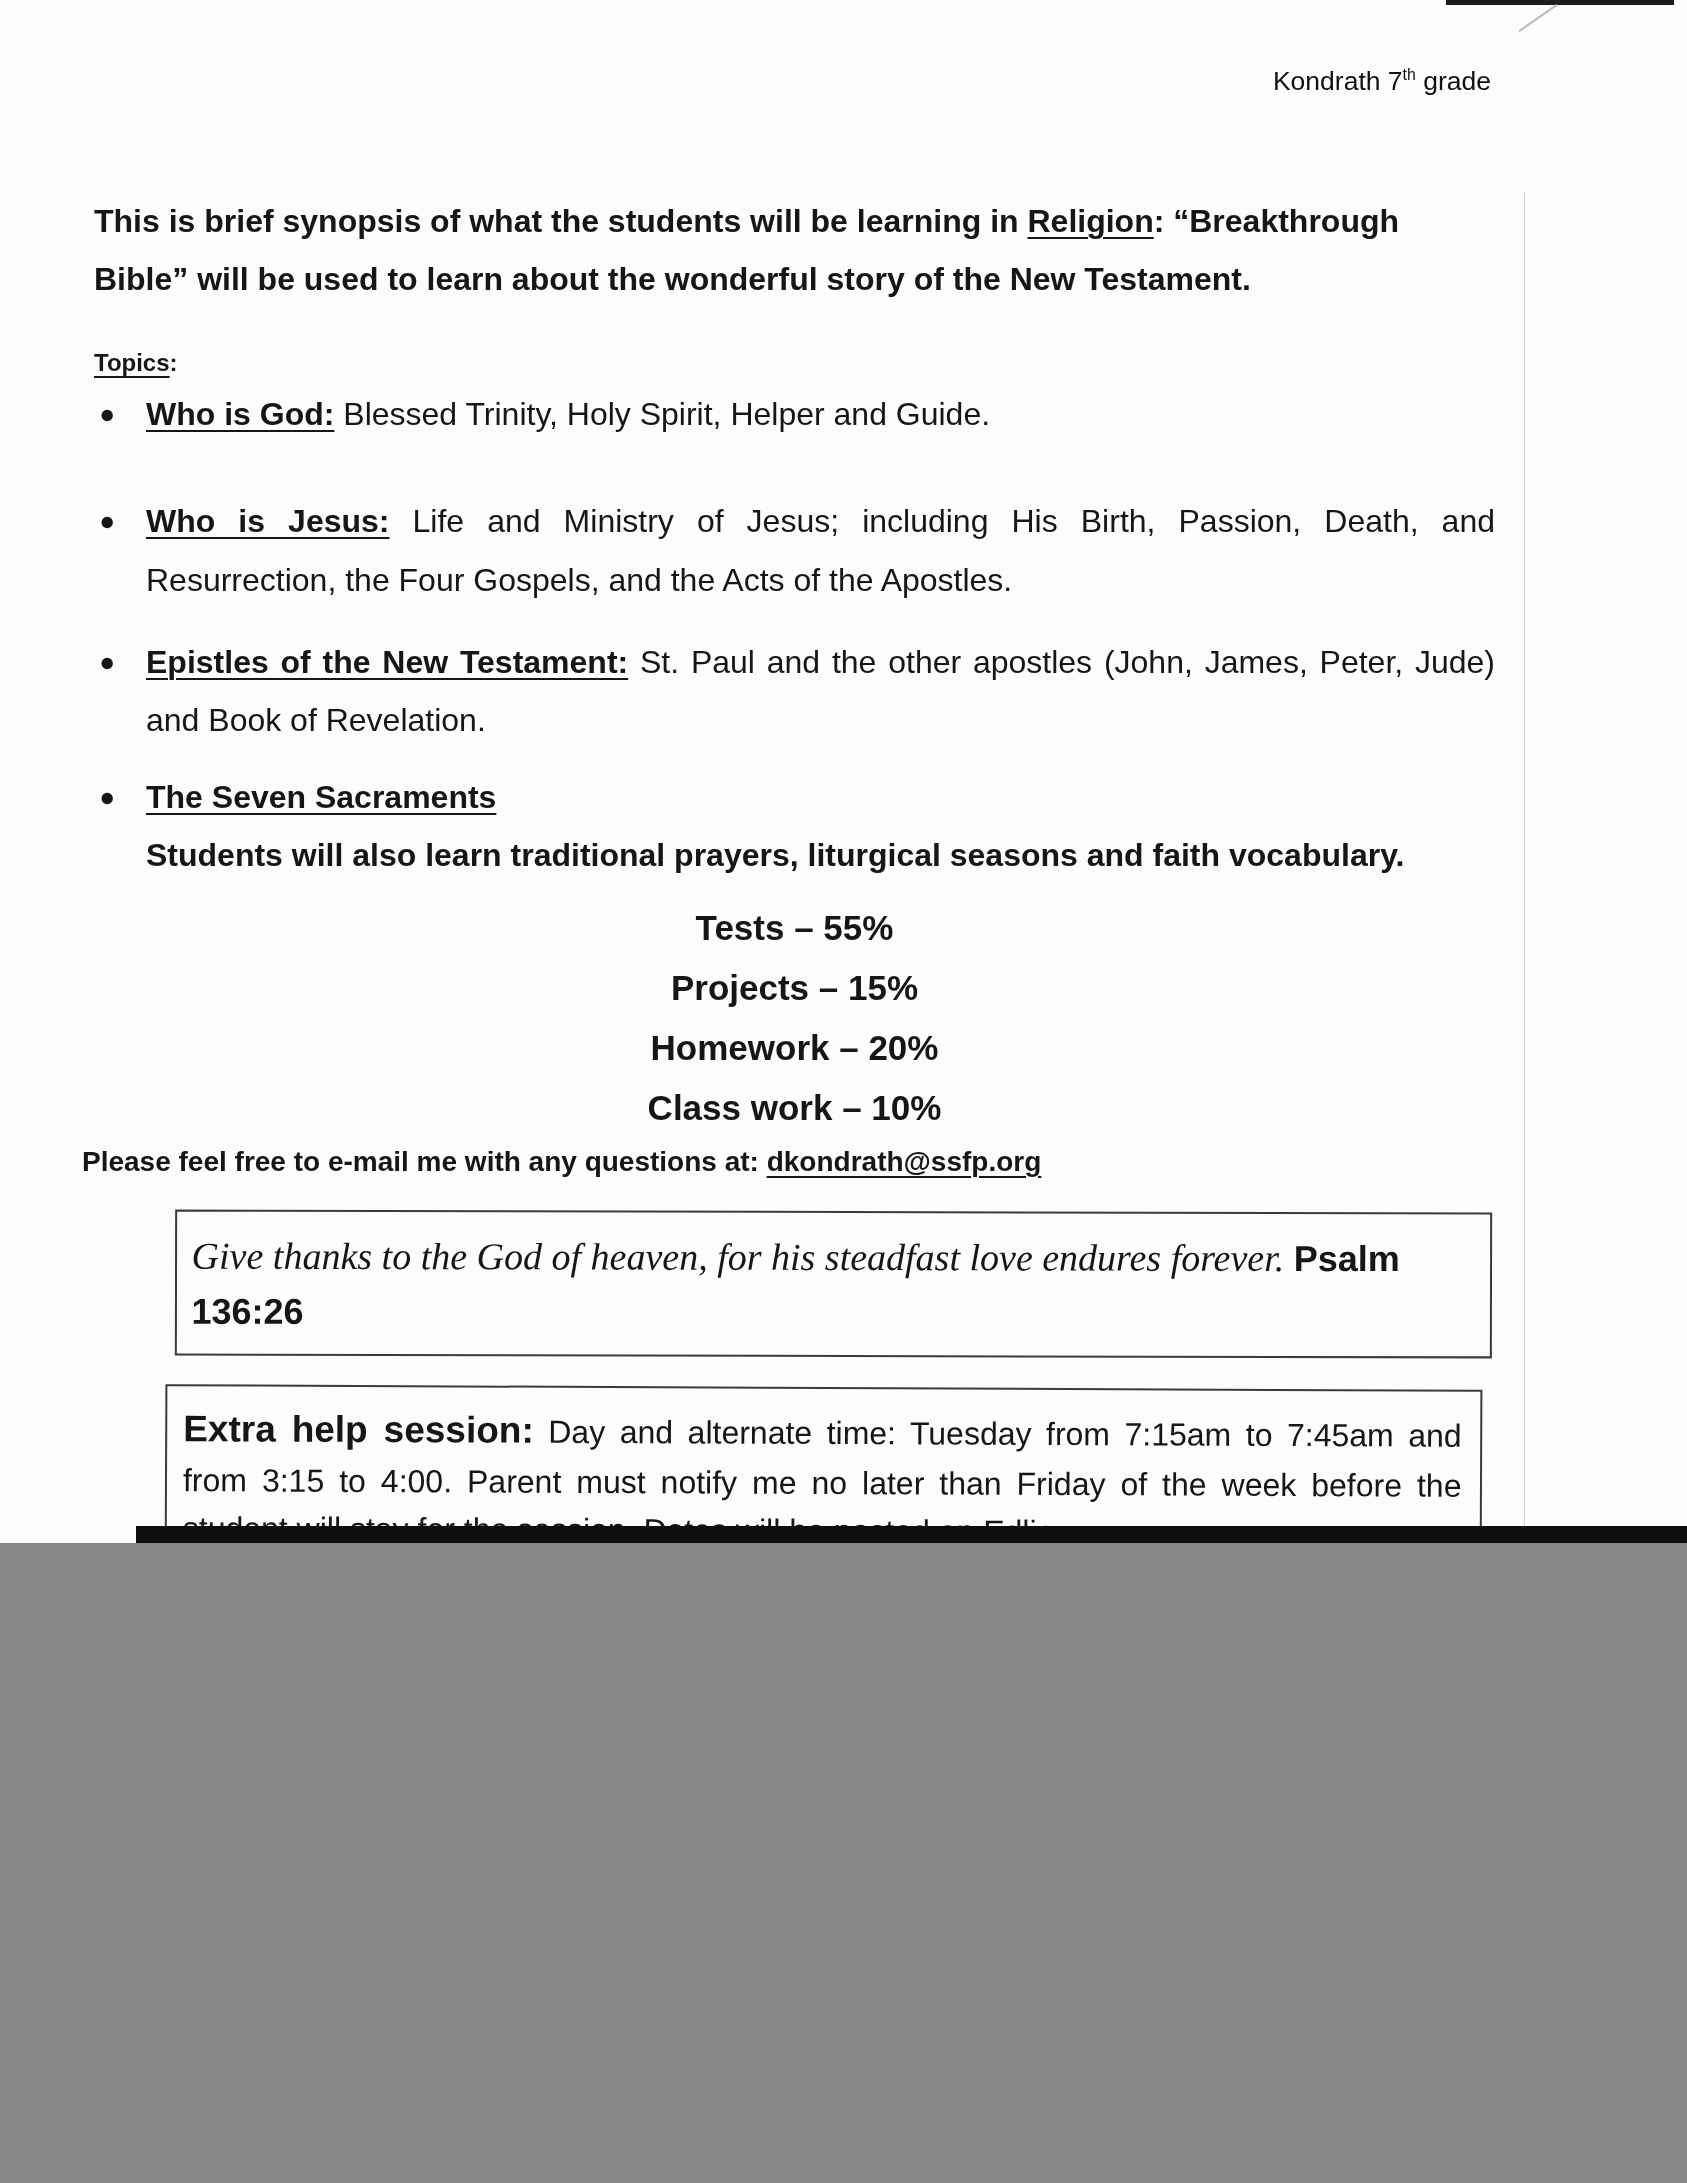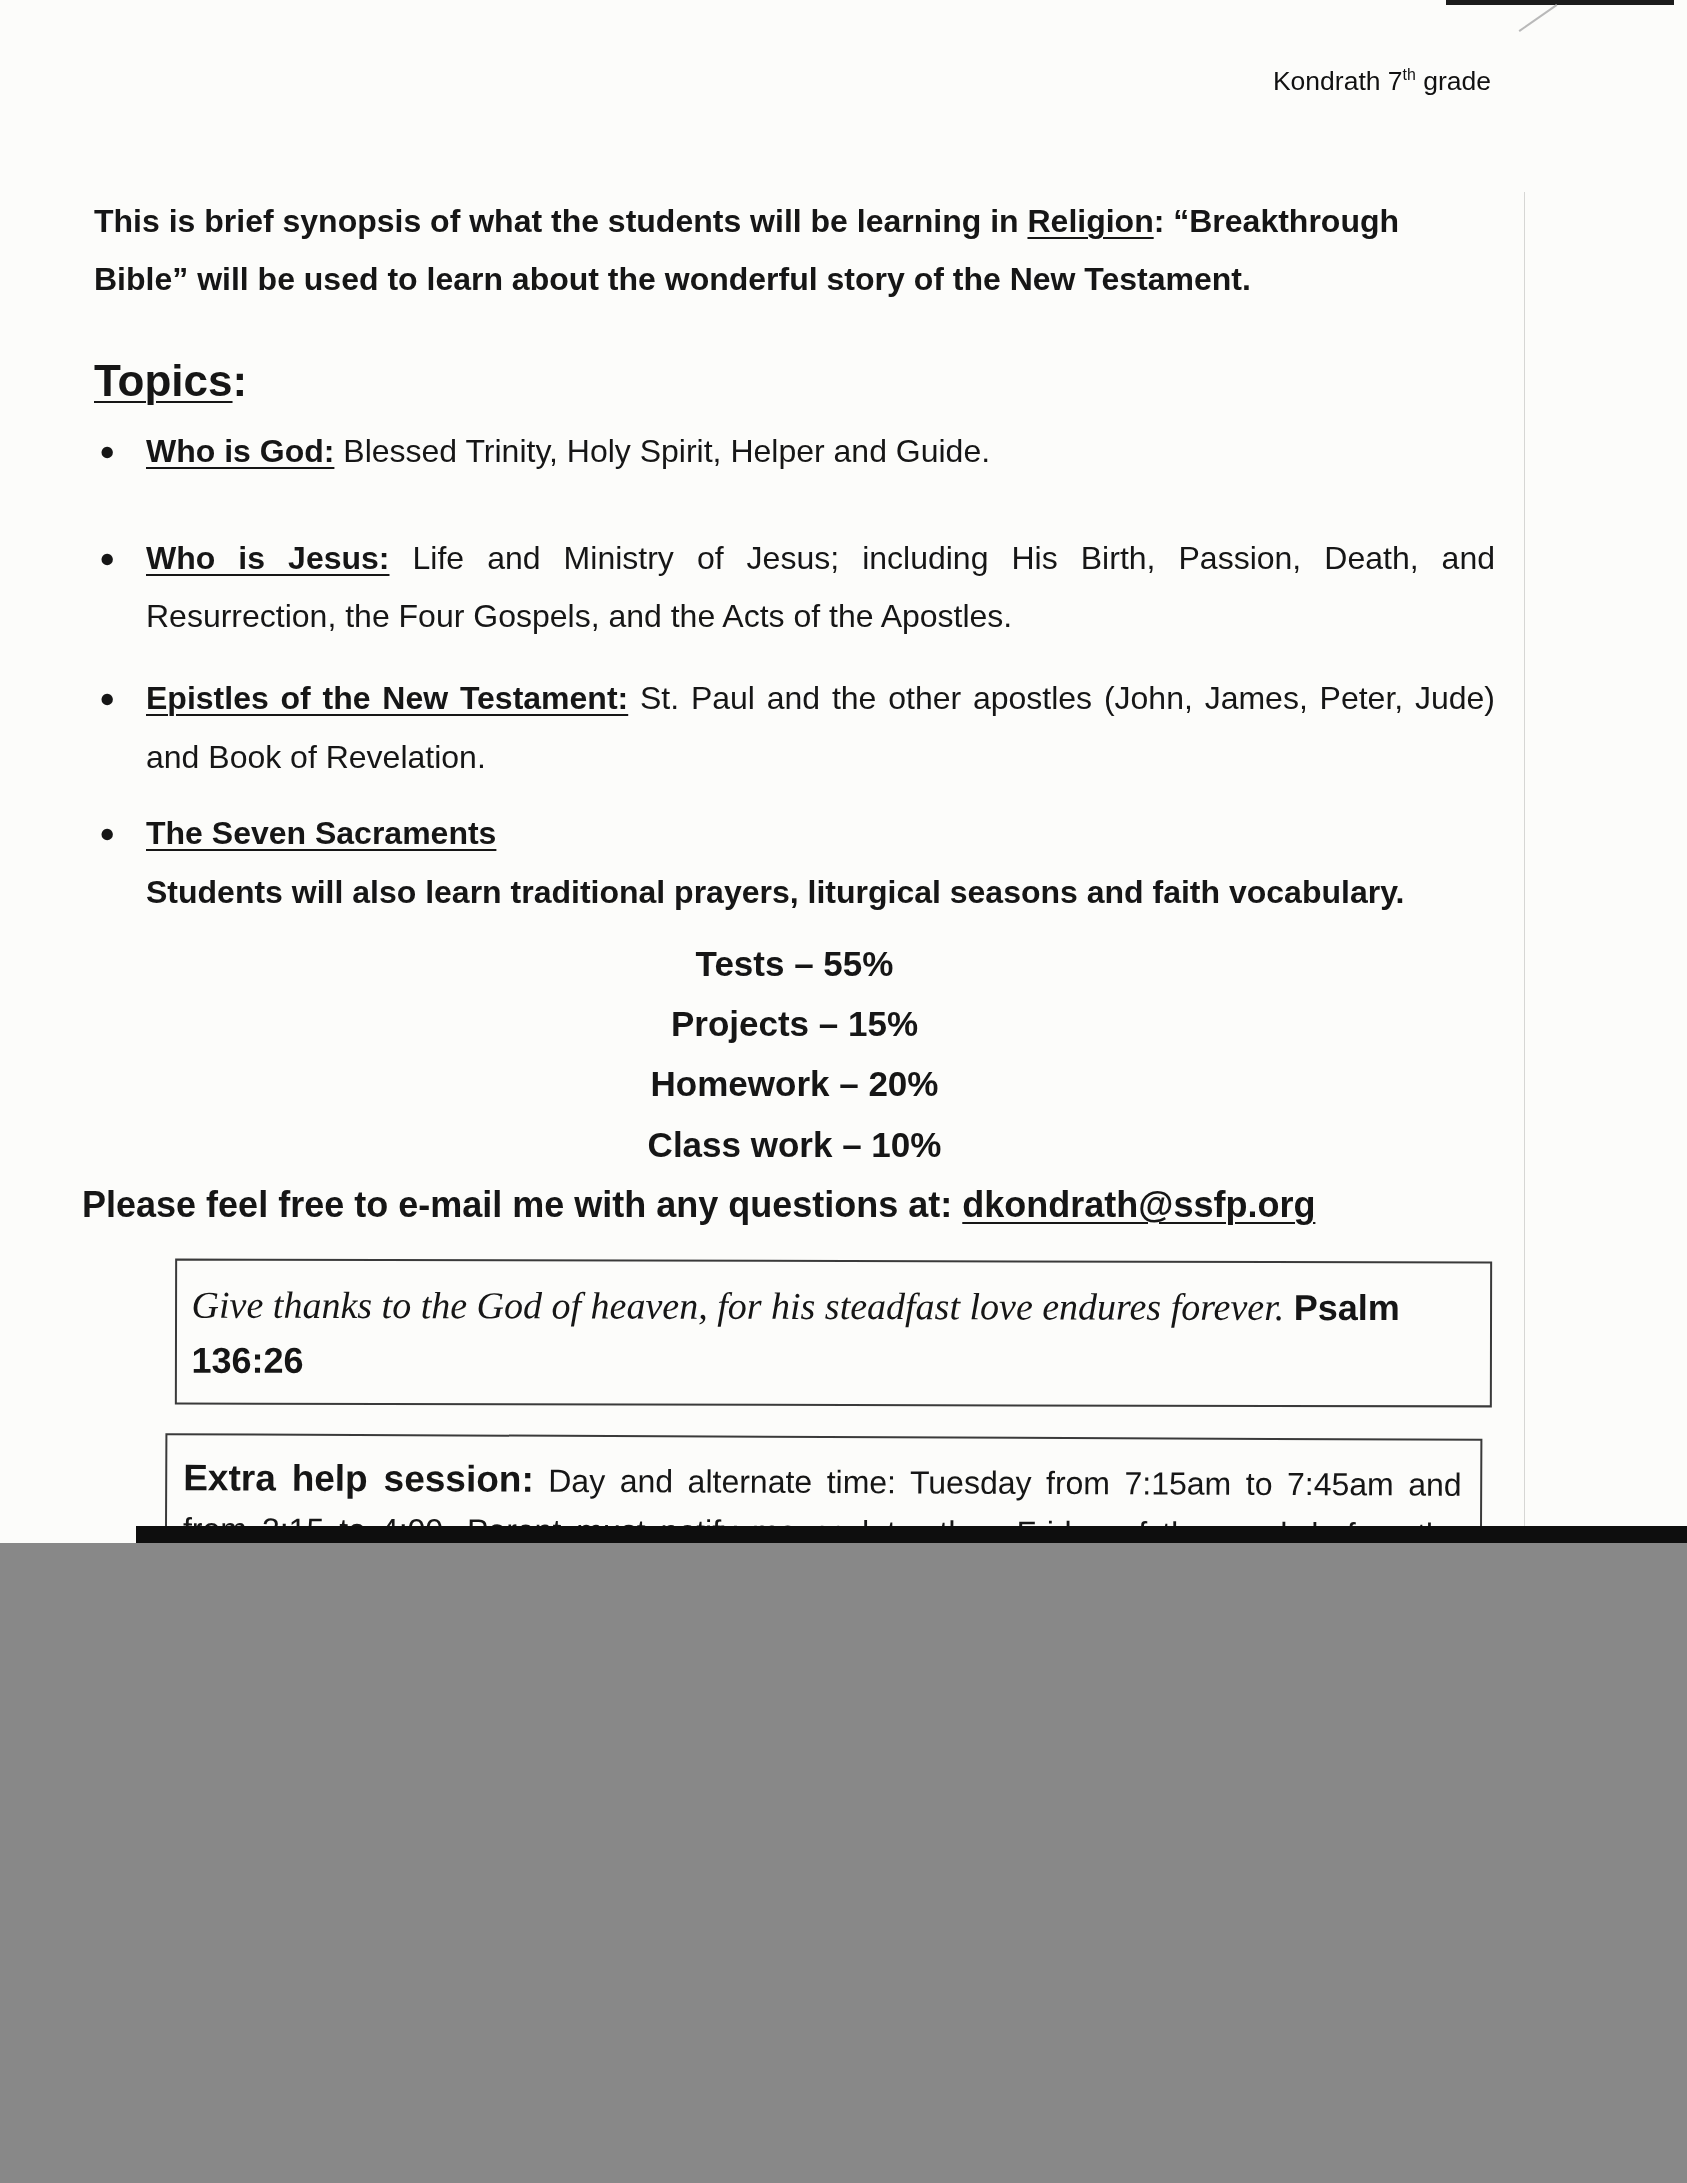--- a/index.html
+++ b/index.html
@@ -51,21 +51,21 @@
     line-height: 1.82;
     font-weight: 700;
   }
   .intro { margin-top: 95px; }
   .textbook { margin-top: 56px; }
 
   .u { text-decoration: underline; text-decoration-thickness: 2px; text-underline-offset: 4.6px; }
 
   .topics-heading {
     margin-top: 33px;
-    font-size: 44px;
+    font-size: 24px;
     line-height: 1.82;
     font-weight: 700;
   }
 
   .bullet-item { display: flex; align-items: flex-start; }
   .bullet-item .dot {
     width: 52px;
     flex: 0 0 52px;
     font-size: 26.5px;
     line-height: 2.2;
@@ -85,21 +85,21 @@
   .b4 { margin-top: 18.5px; }
   .b4 .bullet-body { font-weight: 700; text-align: left; }
 
   .grading { margin-top: 13.2px; text-align: center; }
   .grading-heading { font-size: 37px; font-weight: 700; line-height: 1.6; }
   .grading-line { font-size: 35px; font-weight: 700; line-height: 1.72; }
 
   .contact {
     margin-top: 1.3px;
     margin-left: -12px;
-    font-size: 36px;
+    font-size: 28px;
     font-weight: 700;
     line-height: 1.6;
   }
 
   .quote-box {
     margin: 26.5px 195px 0 175px;
     border: 2.6px solid #3a3a3a;
     padding: 17px 20px 14.6px 14.6px;
     font-family: "Liberation Serif", serif;
     font-style: italic;

